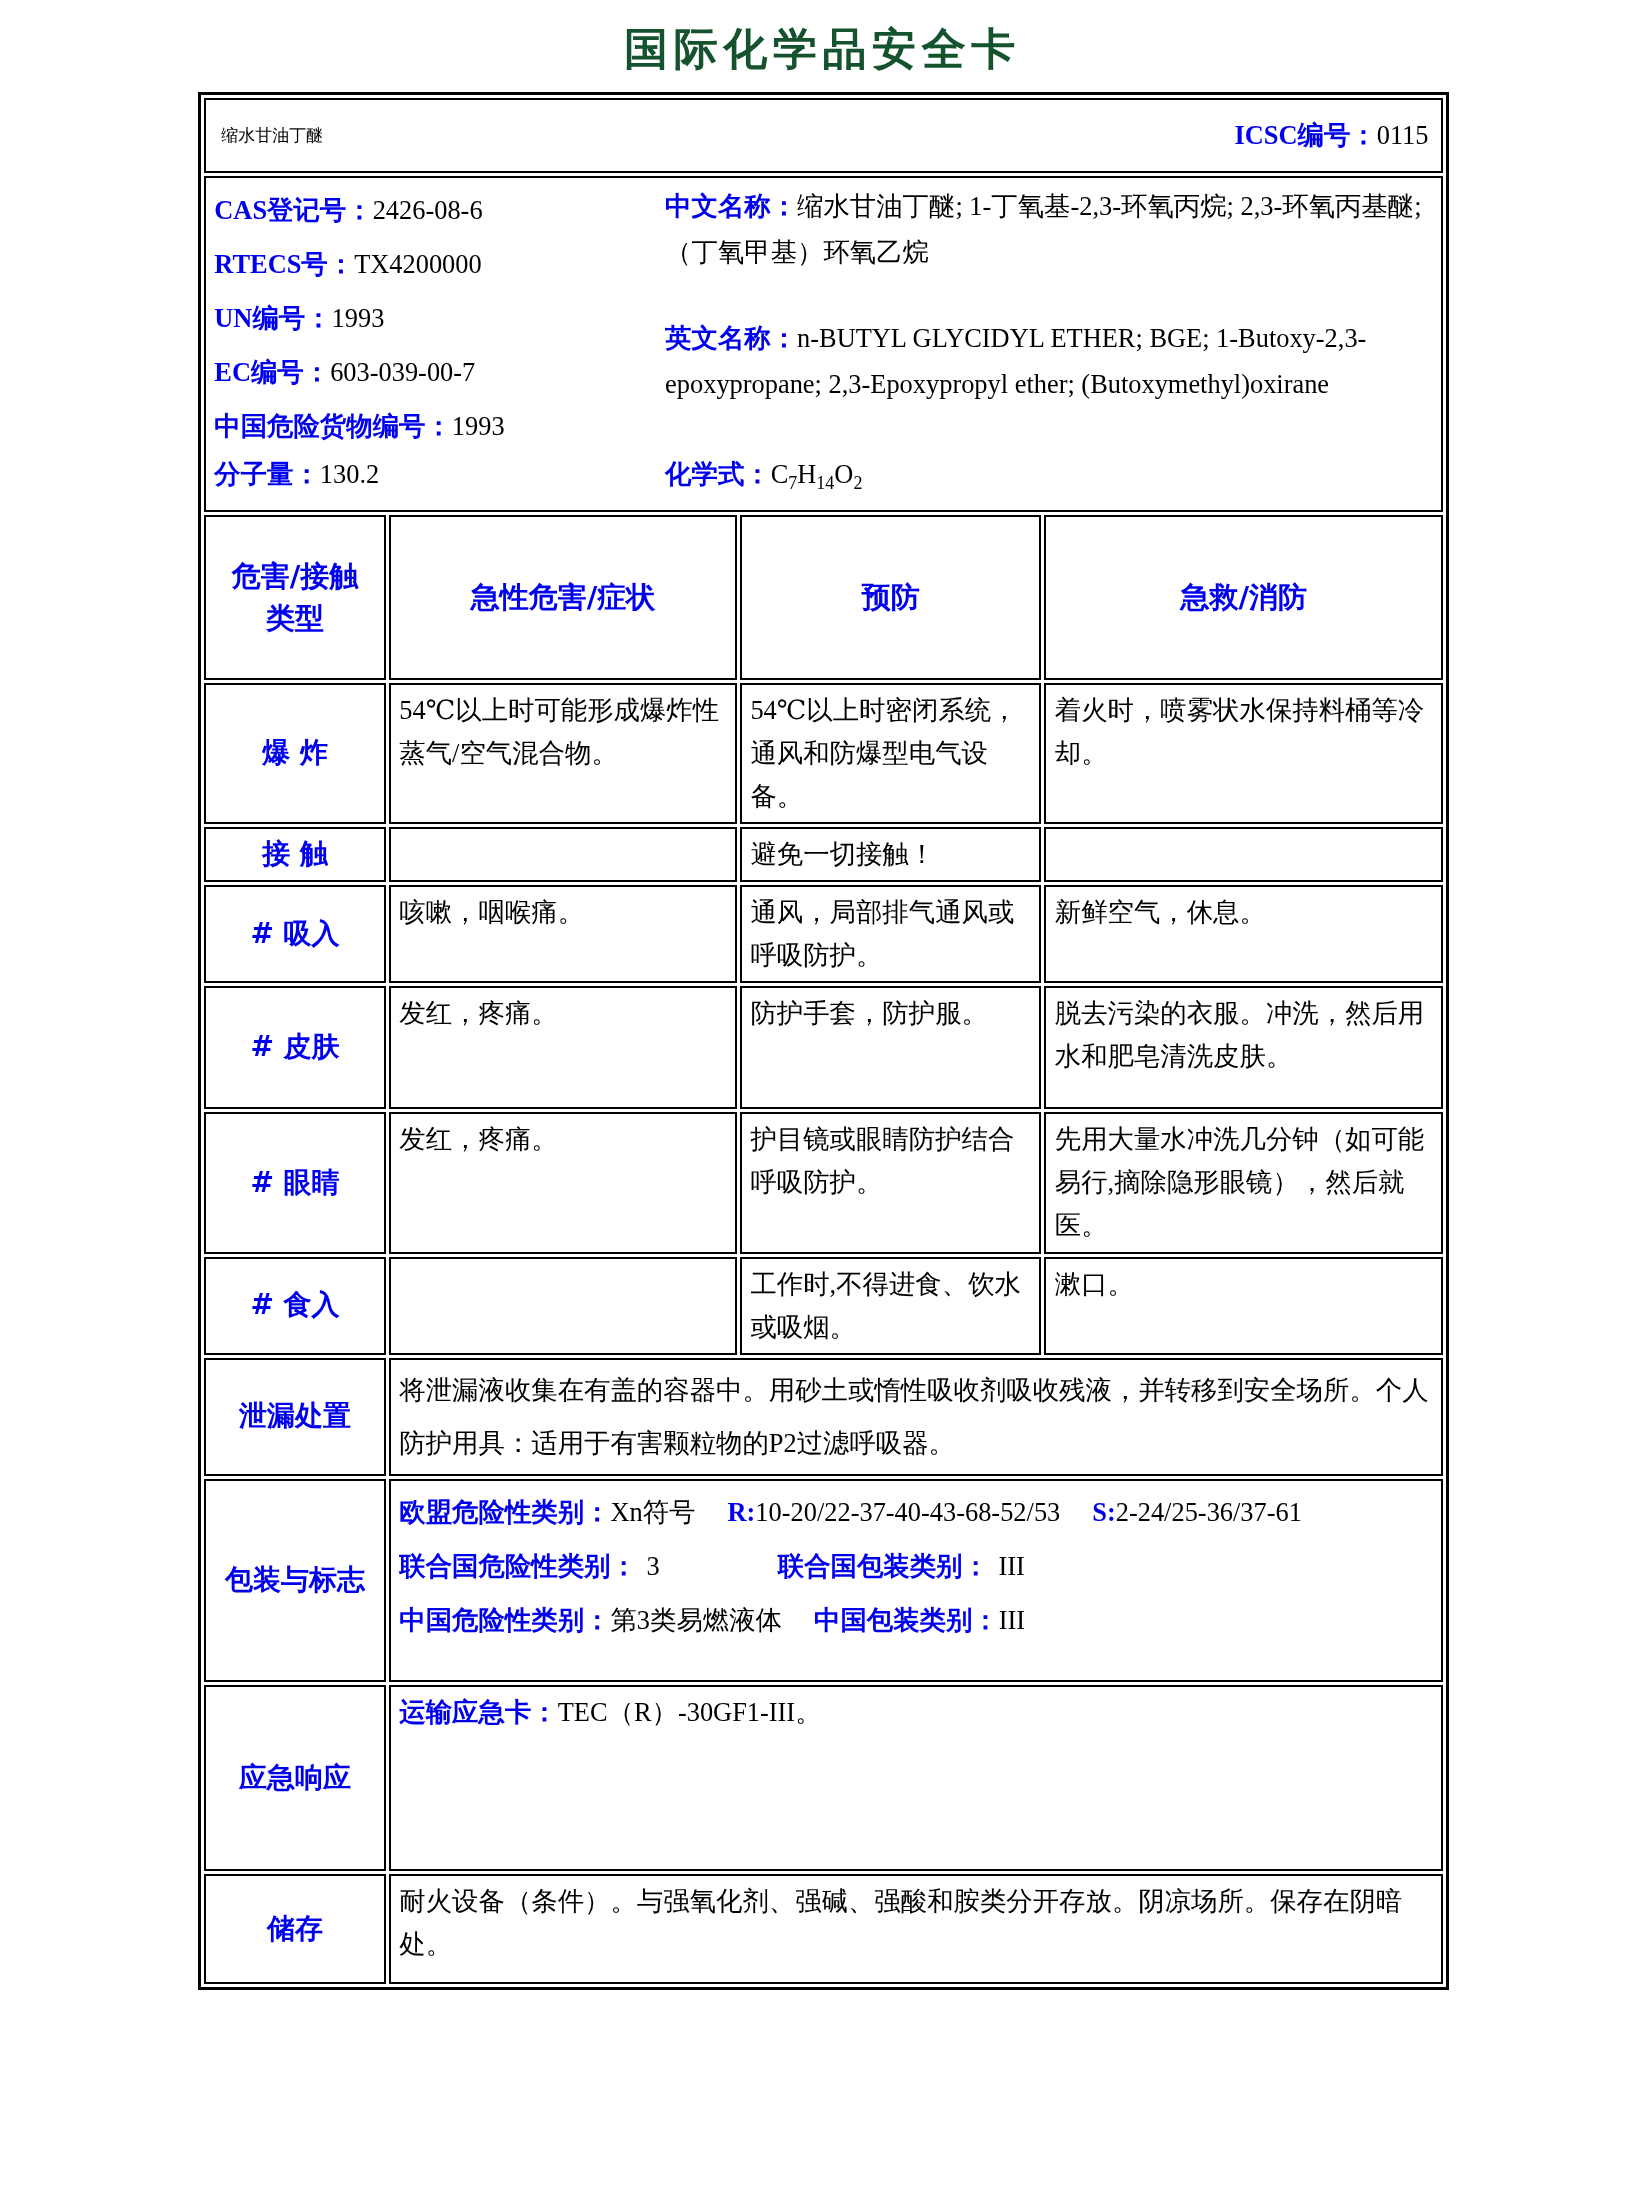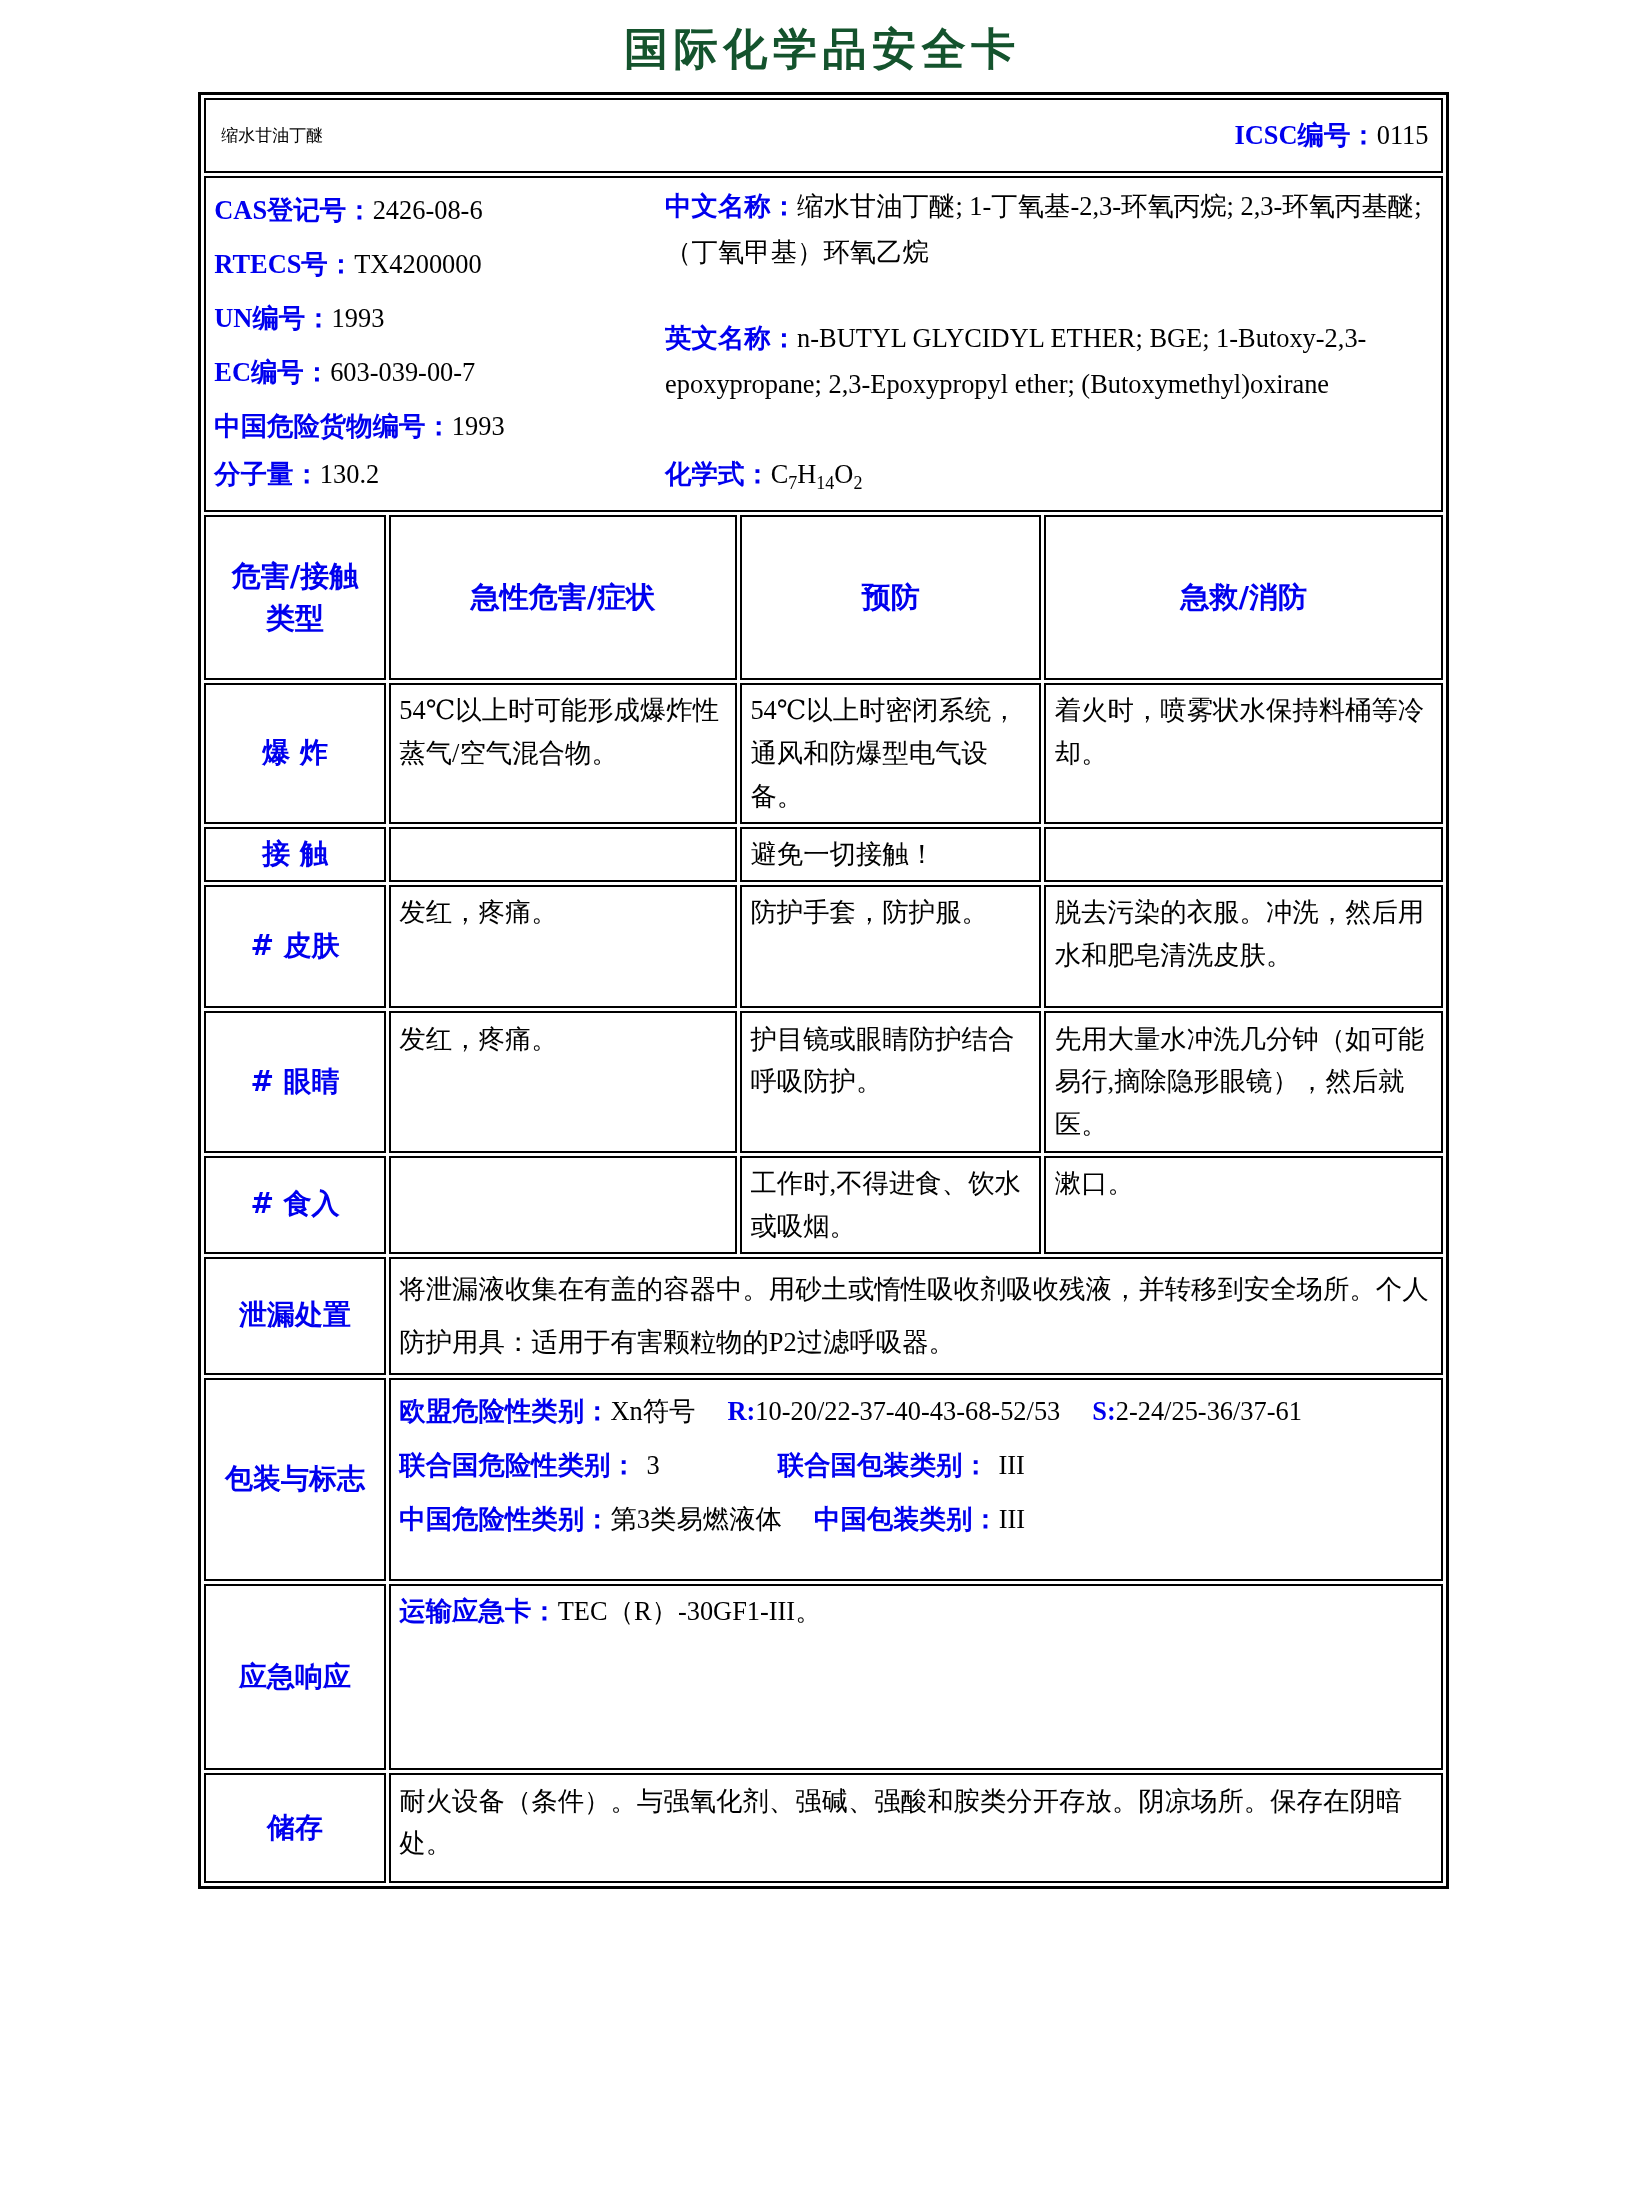--- a/index.html
+++ b/index.html
@@ -181,20 +181,26 @@
     <td class="body">54℃以上时可能形成爆炸性蒸气/空气混合物。</td>
     <td class="body">54℃以上时密闭系统，通风和防爆型电气设备。</td>
     <td class="body">着火时，喷雾状水保持料桶等冷却。</td>
   </tr>
   <tr class="rh-cont">
     <td class="rlbl">接 触</td>
     <td class="body"></td>
     <td class="body">避免一切接触！</td>
     <td class="body"></td>
   </tr>
+  <tr class="rh-inh">
+    <td class="rlbl"># 吸入</td>
+    <td class="body">咳嗽，咽喉痛。</td>
+    <td class="body">通风，局部排气通风或呼吸防护。</td>
+    <td class="body">新鲜空气，休息。</td>
+  </tr>
   <tr class="rh-skin">
     <td class="rlbl"># 皮肤</td>
     <td class="body">发红，疼痛。</td>
     <td class="body">防护手套，防护服。</td>
     <td class="body">脱去污染的衣服。冲洗，然后用水和肥皂清洗皮肤。</td>
   </tr>
   <tr class="rh-eye">
     <td class="rlbl"># 眼睛</td>
     <td class="body">发红，疼痛。</td>
     <td class="body">护目镜或眼睛防护结合呼吸防护。</td>

